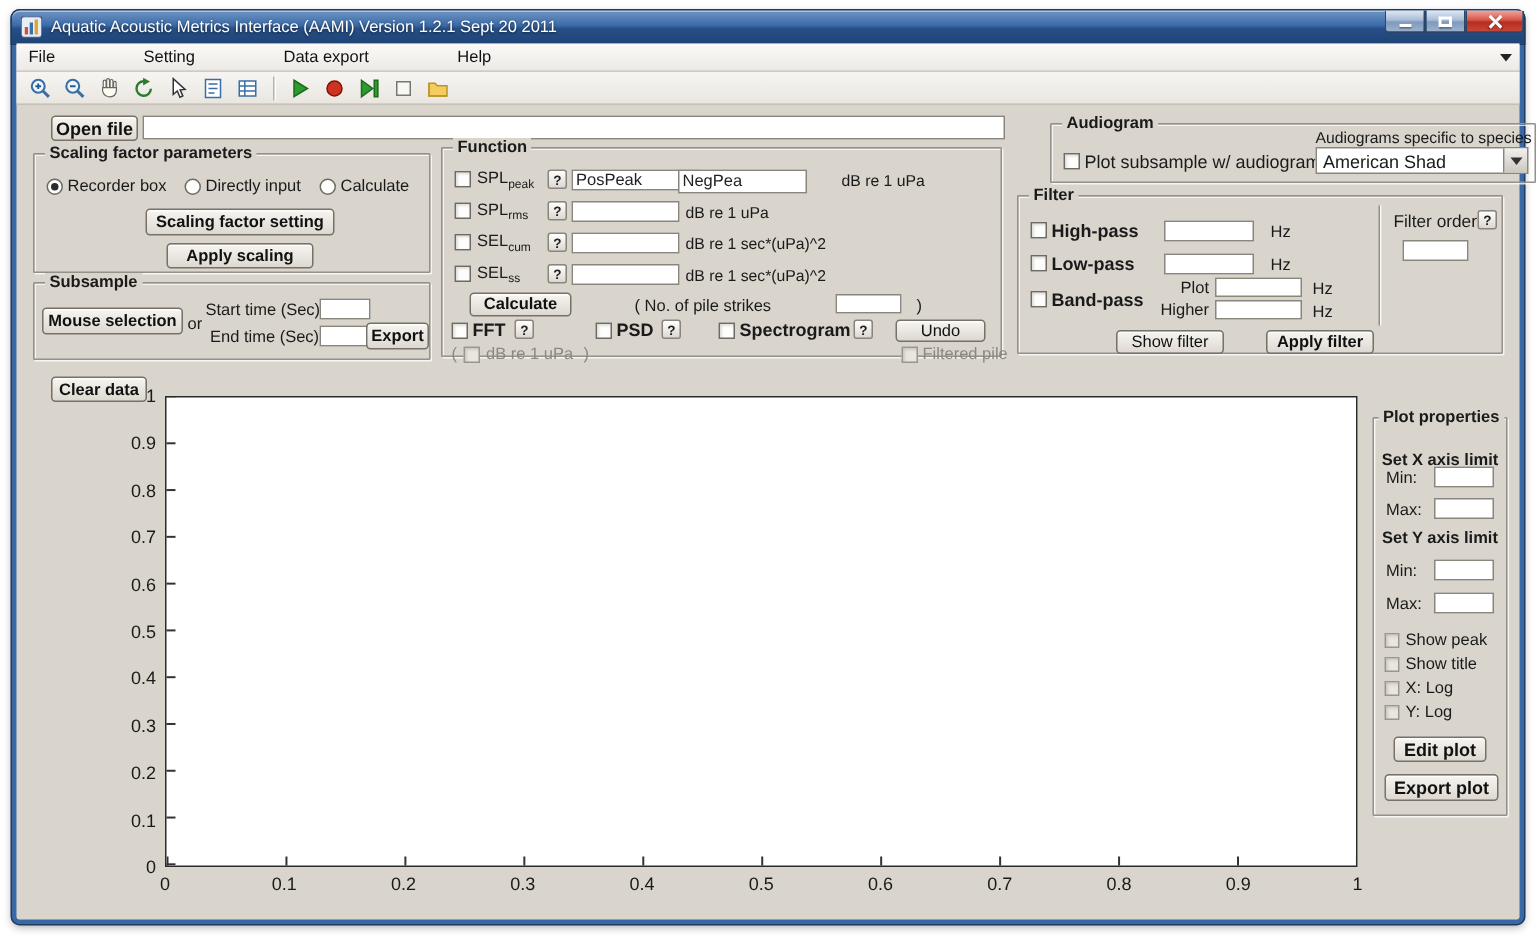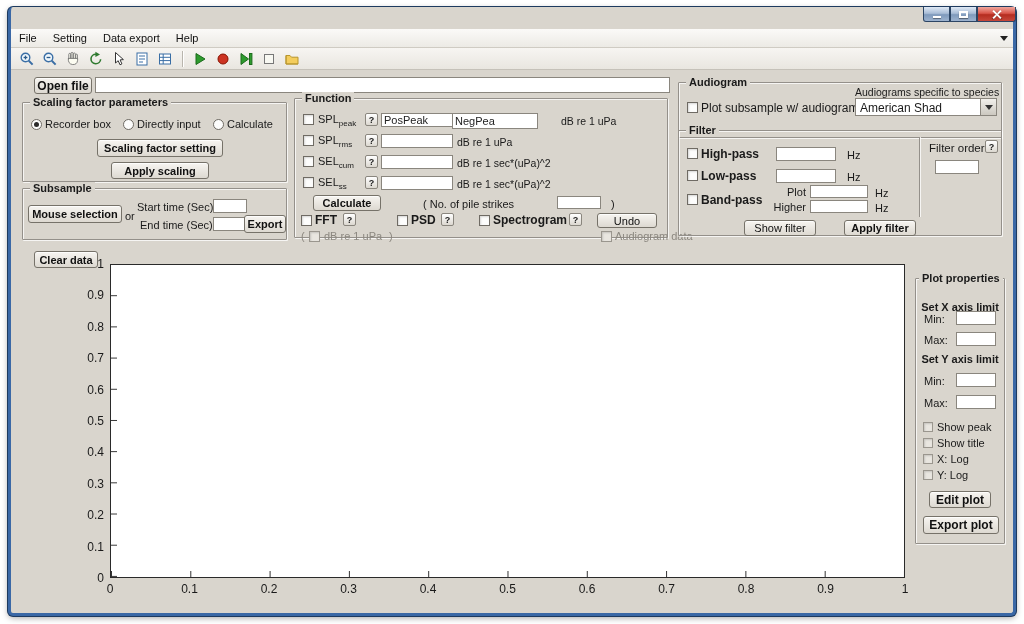--- a/index.html
+++ b/index.html
@@ -26,21 +26,21 @@
              background:linear-gradient(#f0a79d,#d9564a 45%,#b52d20 55%,#c6473a); }
   .glyph-min { width:8px; height:2px; background:#fff; margin-top:6px; box-shadow:0 1px 1px rgba(0,0,0,.4); }
   .glyph-max { width:9px; height:7px; border:2px solid #fff; box-shadow:0 1px 1px rgba(0,0,0,.4); }
   .glyph-close { position:relative; width:9px; height:9px; }
   .glyph-close::before,.glyph-close::after { content:""; position:absolute; left:4px; top:-1px; width:2px; height:11px; background:#fff; box-shadow:0 1px 1px rgba(0,0,0,.4); }
   .glyph-close::before { transform:rotate(45deg); }
   .glyph-close::after  { transform:rotate(-45deg); }
 
   .menubar { position:absolute; left:11px; top:29px; width:1002px; height:19px;
              background:linear-gradient(#fbfaf8,#eceae5); border-bottom:1px solid #cfcbc3;
-             display:flex; align-items:center; }
+             display:flex; align-items:center;gap:43px; }
   .menu-item { padding:2px 8px; font-size:11px; color:#111; cursor:default; }
   .menu-chevron { position:absolute; right:5px; top:7px; width:0; height:0;
                   border-left:4px solid transparent; border-right:4px solid transparent; border-top:5px solid #222; }
 
   .toolbar { position:absolute; left:11px; top:48px; width:1002px; height:22px;
              background:linear-gradient(#f7f5f2,#e9e6e0); border-bottom:1px solid #c5c1b9;
              display:flex; align-items:center; padding-left:6px; gap:3px; }
   .tb-ic { width:20px; height:19px; display:flex; align-items:center; justify-content:center; border:1px solid transparent; border-radius:2px; }
   .tb-sep { width:1px; height:16px; background:#b9b5ad; margin:0 4px; box-shadow:1px 0 0 #fff; }
   .grp { position:absolute; border:1px solid #94908a; border-radius:1px;
@@ -82,20 +82,29 @@
   .bold12 { font-weight:bold; font-size:12px; }
   .unit { font-size:10.5px; }
 </style>
 </head>
 <body>
 
 <div class="app">
 
   <div class="frame"></div>
 
+  <div class="titlebar">
+    <svg class="app-ic" viewBox="0 0 14 14">
+      <rect x="0" y="0" width="14" height="14" rx="2" fill="#e8eef6" stroke="#44507a"></rect>
+      <rect x="2.5" y="7" width="2.2" height="5" fill="#d3542c"></rect>
+      <rect x="5.8" y="4" width="2.2" height="8" fill="#3a6fb0"></rect>
+      <rect x="9.1" y="2" width="2.2" height="10" fill="#e2a22b"></rect>
+    </svg>
+    <span class="title-text">Aquatic Acoustic Metrics Interface (AAMI) Version 1.2.1 Sept 20 2011</span>
+  </div>
   <div class="win-controls" style="top:7px;">
     <div class="win-btn min">
         <span class="glyph-min"></span>
       </div>
     <div class="win-btn">
         <span class="glyph-max"></span>
       </div>
     <div class="win-btn close">
         <span class="glyph-close"></span>
       </div>
@@ -261,24 +270,24 @@
     <span class="cb" style="left:184px; top:116px;"></span>
     <span class="lbl bold12" style="left:198px; top:114px;">Spectrogram</span>
     <span class="help" style="left:274px; top:114px;">?</span>
     <div class="btn plain" style="left:302px; top:114px; width:60px; height:15px;">Undo</div>
 
     <span class="lbl dim" style="left:6px; top:131px;">(</span>
     <span class="cb dis" style="left:14px; top:132px;"></span>
     <span class="lbl dim" style="left:29px; top:131px;">dB re 1 uPa</span>
     <span class="lbl dim" style="left:94px; top:131px;">)</span>
     <span class="cb dis" style="left:306px; top:132px;"></span>
-    <span class="lbl dim" style="left:320px; top:131px;">Audiogram data</span>
-  </div>
-
-  <div class="grp" style="left:678px; top:82px; width:324px; height:56px;text-align:right;">
+    <span class="lbl dim" style="left:320px; top:131px;">Filtered pile</span>
+  </div>
+
+  <div class="grp" style="left:700px; top:82px; width:324px; height:40px;text-align:right;">
     <span class="grp-title">Audiogram</span>
     <span class="cb" style="left:8px; top:19px;"></span>
     <span class="lbl" style="left:22px; top:18px; font-size:12px;">Plot subsample w/ audiogram</span>
     <span class="lbl" style="left:176px; top:3px; font-size:10.5px;">Audiograms specific to species</span>
     <div style="position:absolute; left:176px; top:15px; width:142px; height:18px; background:#fff; border:1px solid #8a867e;">
       <span style="position:absolute; left:4px; top:2px; font-size:12px;">American Shad</span>
       <span style="position:absolute; right:0; top:0; width:16px; height:16px; background:linear-gradient(#f2f0ec,#ccc8c0); border-left:1px solid #8a867e; display:flex; align-items:center; justify-content:center;">
         <span style="width:0;height:0;border-left:4px solid transparent;border-right:4px solid transparent;border-top:5px solid #333;"></span>
       </span>
     </div>

